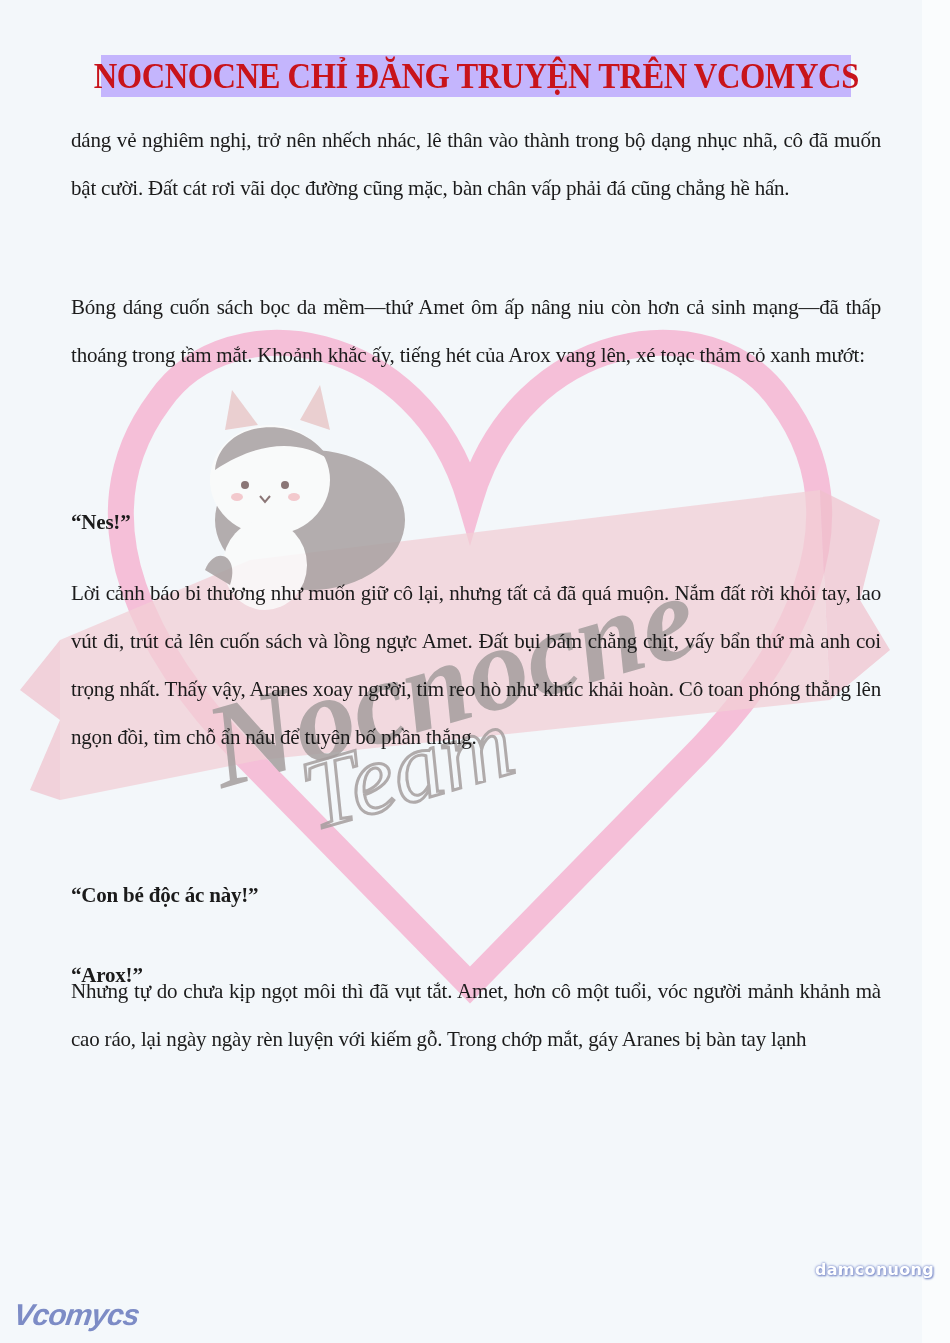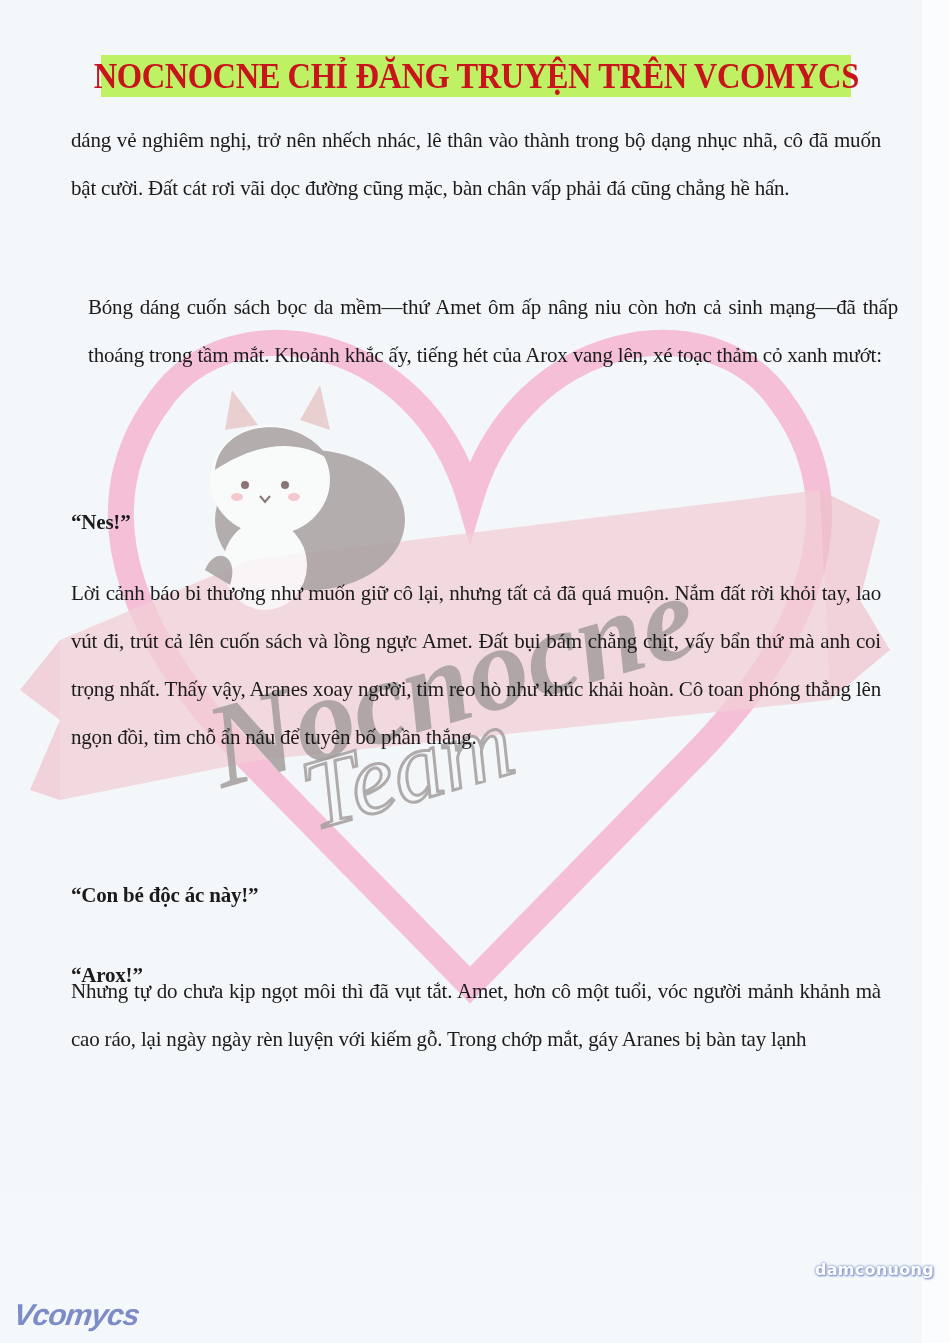--- a/index.html
+++ b/index.html
@@ -37,21 +37,21 @@
       width: 950px;
       height: 1343px;
       pointer-events: none;
     }
     .header-banner {
       position: absolute;
       left: 101px;
       top: 55px;
       width: 750px;
       height: 42px;
-      background: #bef264;
+      background: #c4b5fd;
       display: flex;
       align-items: center;
       justify-content: center;
     }
     .header-title {
       font-family: "Liberation Serif", "DejaVu Serif", serif;
       font-weight: bold;
       font-size: 35px;
       letter-spacing: -0.5px;
       color: #c8141b;
@@ -137,21 +137,21 @@
   <text x="300" y="790" font-family="Liberation Serif, DejaVu Serif, serif" font-style="italic" font-size="100" fill="none" stroke="#a59e9e" stroke-width="3" opacity="0.85" transform="rotate(-16 450 760)">Team</text>
 </svg>
 
 <div class="header-banner">
   <span class="header-title">NOCNOCNE CHỈ ĐĂNG TRUYỆN TRÊN VCOMYCS</span>
 </div>
 
 <div class="body-text" style="top:116px;">
   <p class="para">dáng vẻ nghiêm nghị, trở nên nhếch nhác, lê thân vào thành trong bộ dạng nhục nhã, cô đã muốn bật cười. Đất cát rơi vãi dọc đường cũng mặc, bàn chân vấp phải đá cũng chẳng hề hấn.</p>
 </div>
-<div class="body-text" style="top:283px;margin-left:17px;">
+<div class="body-text" style="top:283px;">
   <p class="para">Bóng dáng cuốn sách bọc da mềm—thứ Amet ôm ấp nâng niu còn hơn cả sinh mạng—đã thấp thoáng trong tầm mắt. Khoảnh khắc ấy, tiếng hét của Arox vang lên, xé toạc thảm cỏ xanh mướt:</p>
 </div>
 <div class="body-text" style="top:498px;">
   <p class="para quote">“Nes!”</p>
 </div>
 <div class="body-text" style="top:569px;font-family:Liberation Serif, serif;">
   <p class="para">Lời cảnh báo bi thương như muốn giữ cô lại, nhưng tất cả đã quá muộn. Nắm đất rời khỏi tay, lao vút đi, trút cả lên cuốn sách và lồng ngực Amet. Đất bụi bám chằng chịt, vấy bẩn thứ mà anh coi trọng nhất. Thấy vậy, Aranes xoay người, tim reo hò như khúc khải hoàn. Cô toan phóng thẳng lên ngọn đồi, tìm chỗ ẩn náu để tuyên bố phần thắng.</p>
 </div>
 <div class="body-text" style="top:871px;">
   <p class="para quote">“Con bé độc ác này!”</p>

